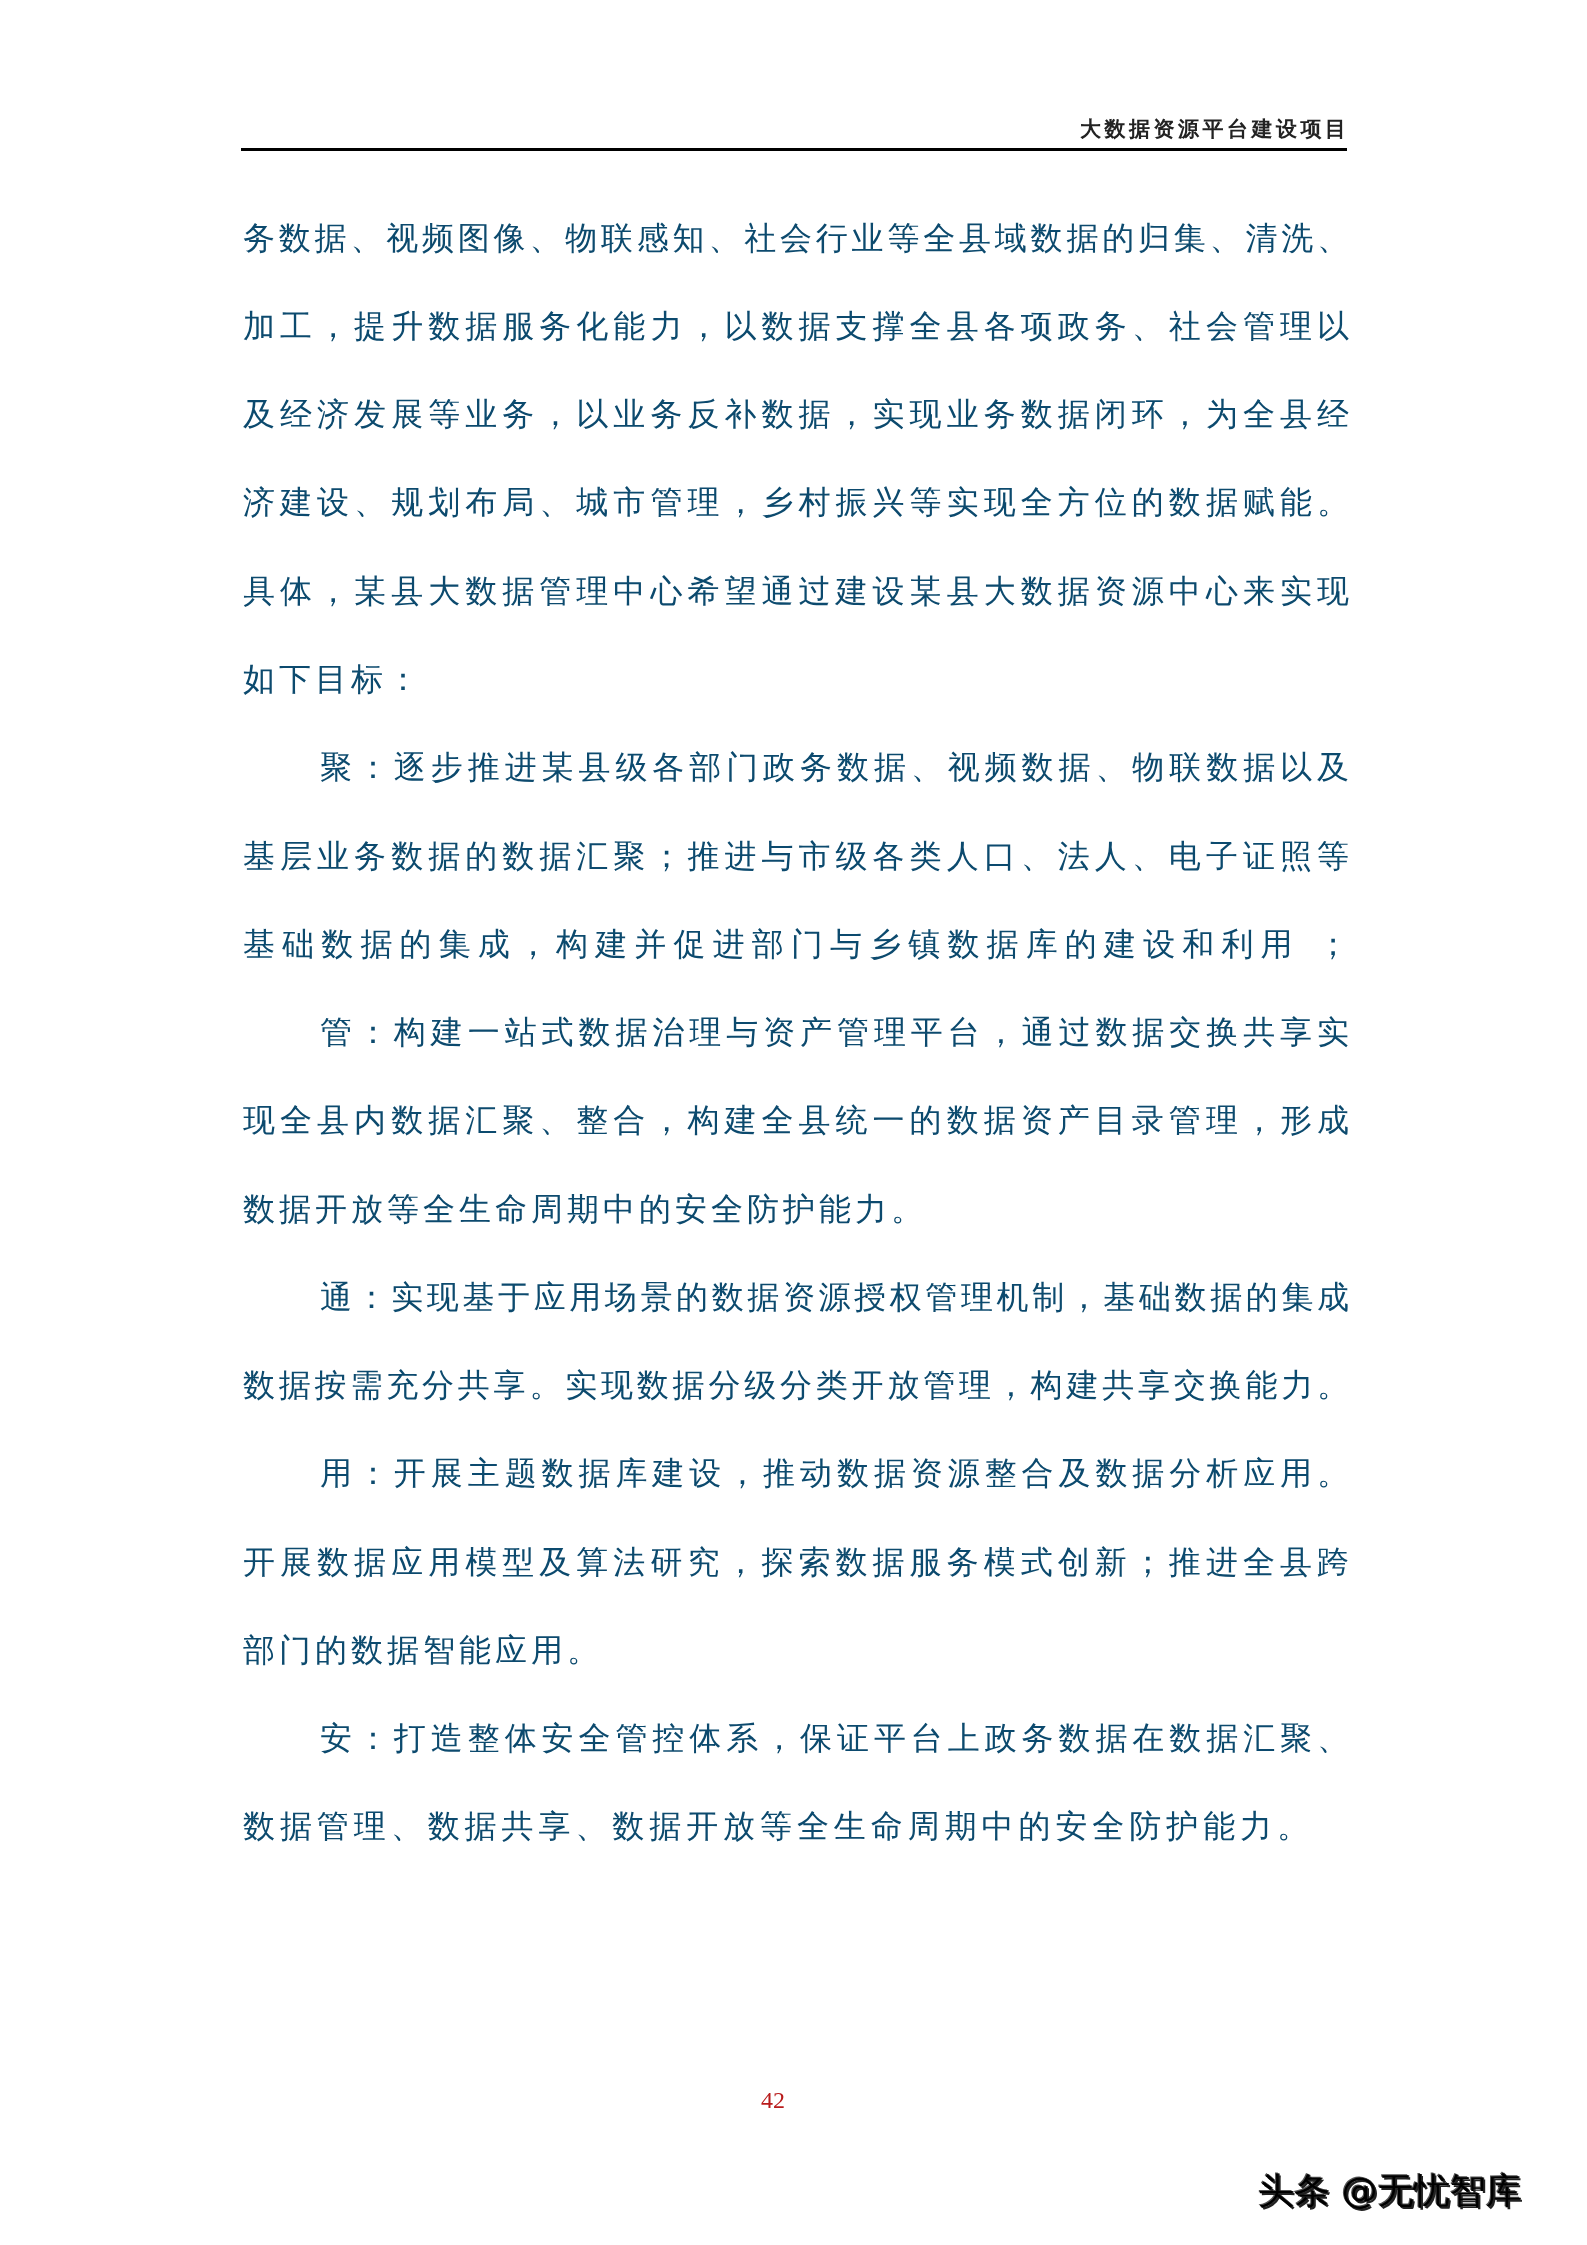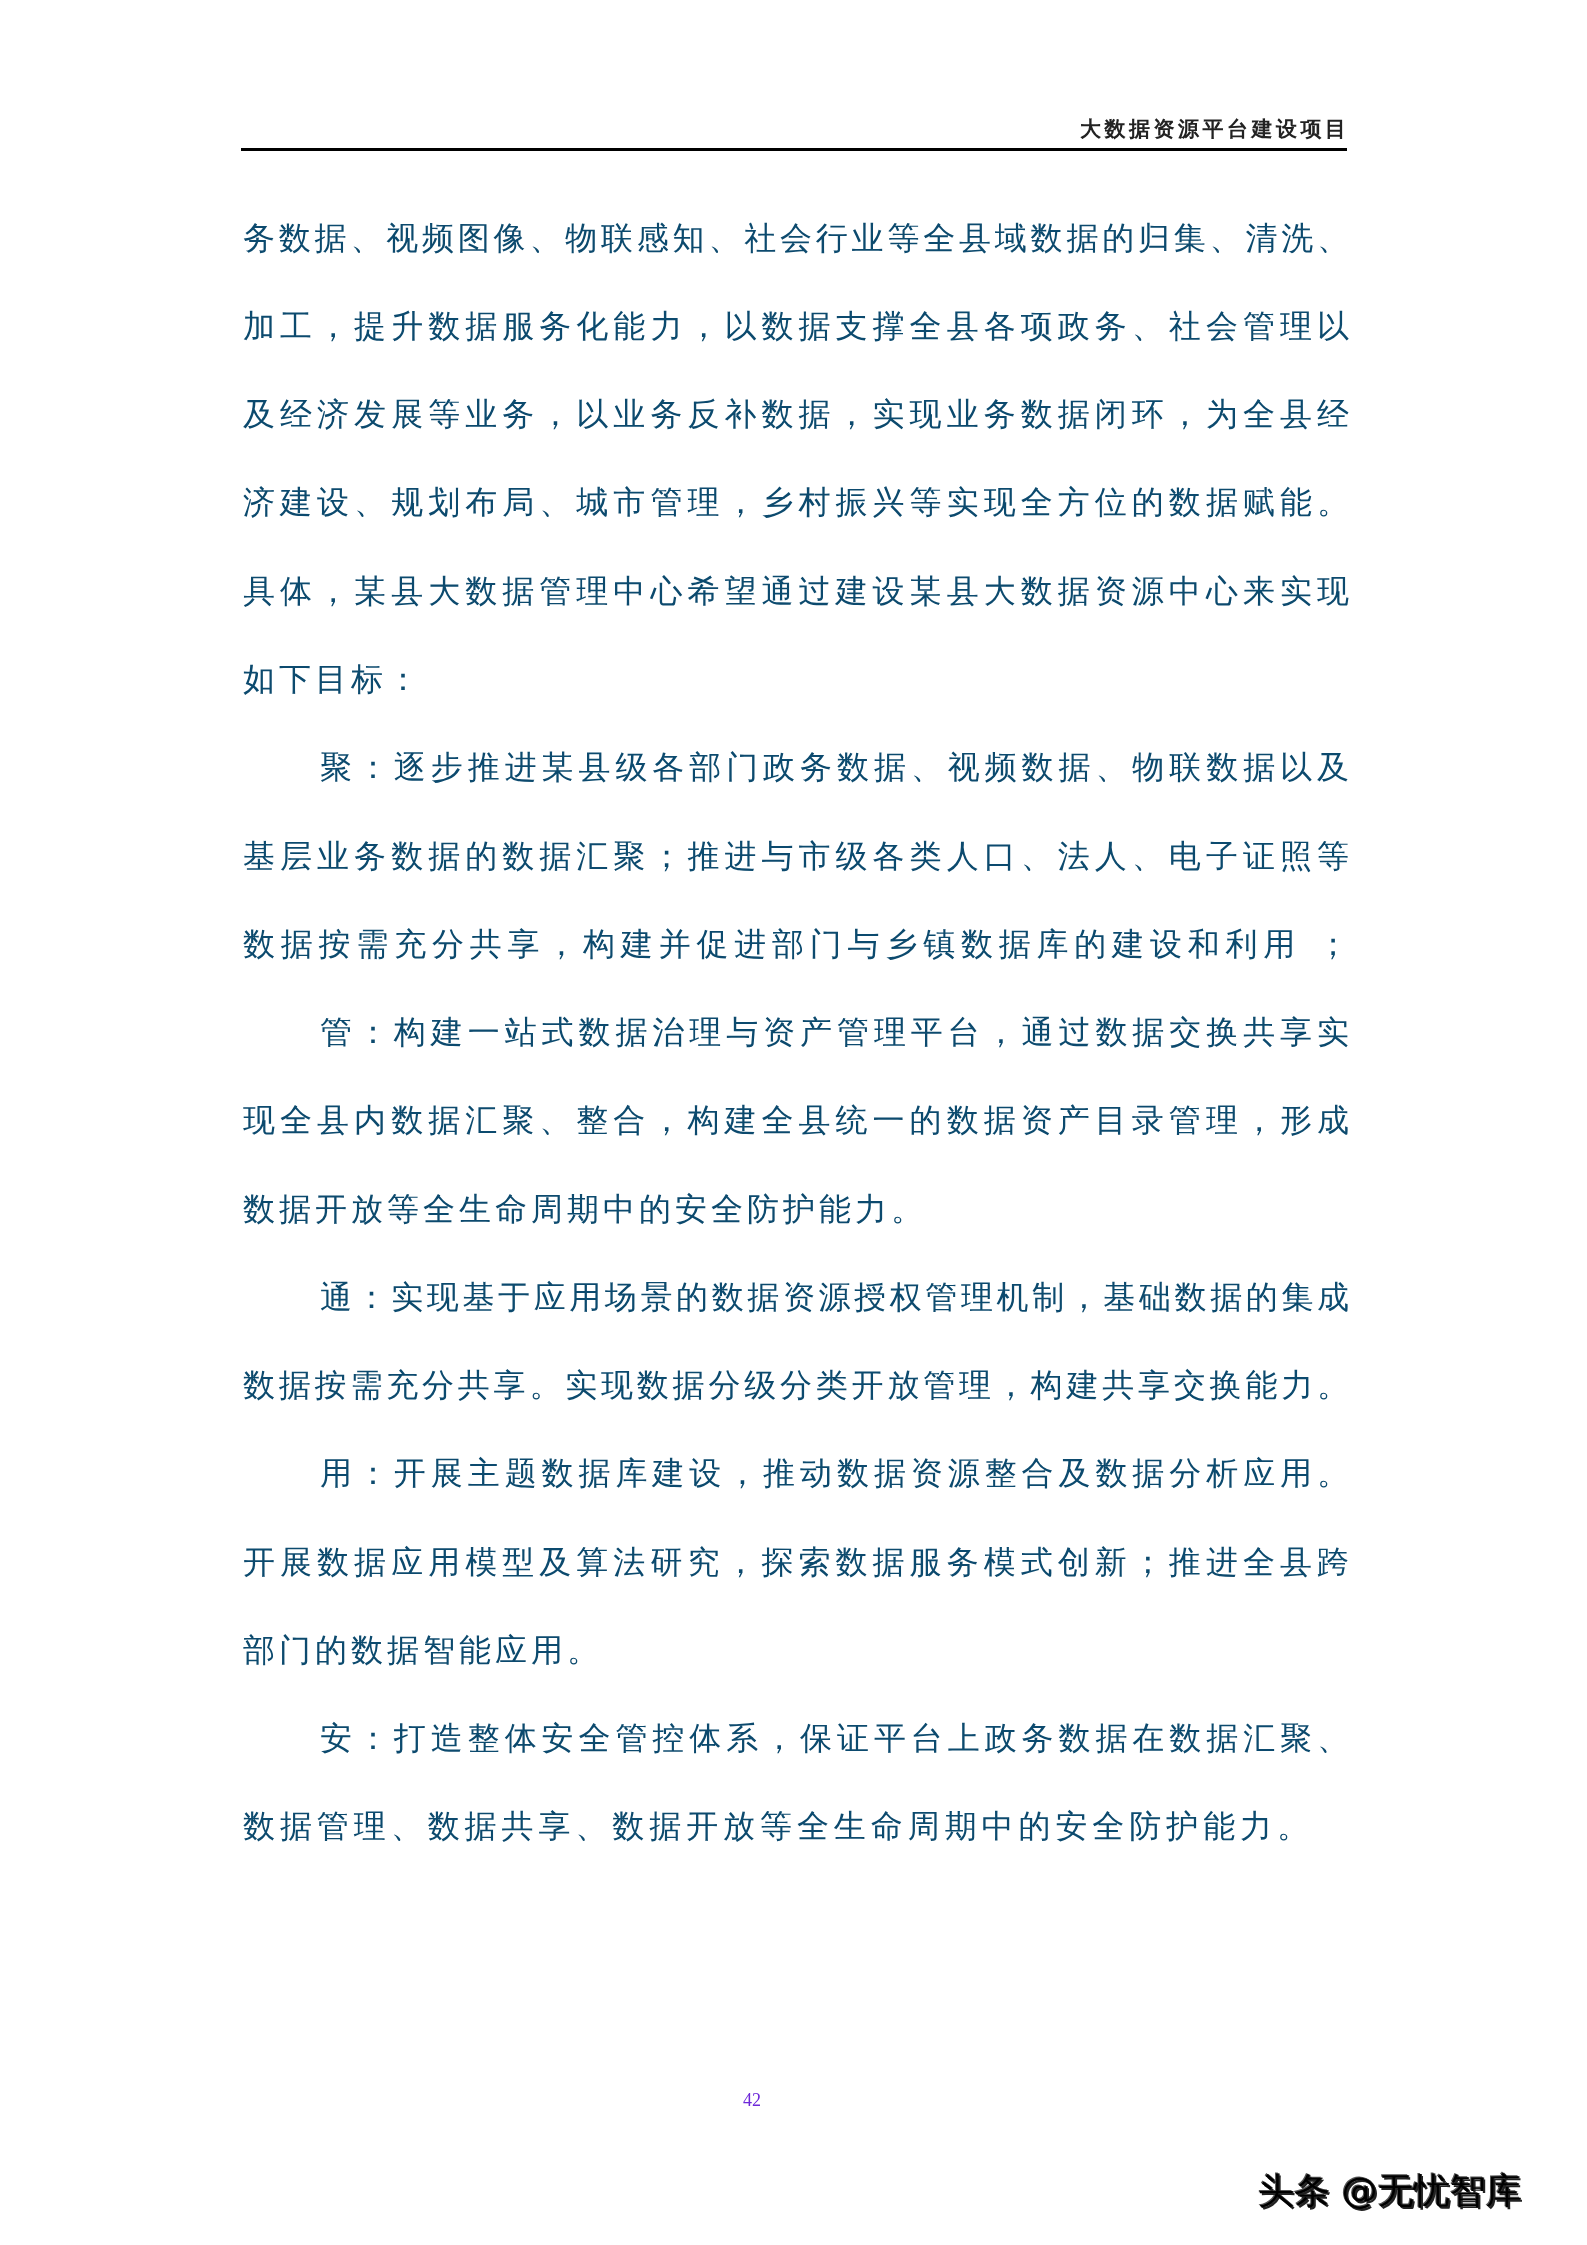--- a/index.html
+++ b/index.html
@@ -57,25 +57,25 @@
     width: 1029px;
   }
   .body-line.short {
     letter-spacing: 4px;
   }
   .page-number {
     position: absolute;
     left: 743px;
     top: 2086px;
     width: 60px;
-    text-align: left;
+    text-align: center;
     font-family: "Liberation Serif", "DejaVu Serif", serif;
-    font-size: 18px;
+    font-size: 24px;
     line-height: 28px;
-    color: #6d28d9;
+    color: #b91c1c;
   }
   .watermark {
     position: absolute;
     left: 1258px;
     top: 2168px;
     width: 300px;
     height: 46px;
     font-family: "DejaVu Sans", "Liberation Sans", sans-serif;
     font-size: 36px;
     line-height: 46px;
@@ -93,21 +93,21 @@
 <div>
   <div class="body-line full" style="top:216px">务数据、视频图像、物联感知、社会行业等全县域数据的归集、清洗、</div>
   <div class="body-line full" style="top:304px">加工，提升数据服务化能力，以数据支撑全县各项政务、社会管理以</div>
   <div class="body-line full" style="top:392px">及经济发展等业务，以业务反补数据，实现业务数据闭环，为全县经</div>
   <div class="body-line full" style="top:480px">济建设、规划布局、城市管理，乡村振兴等实现全方位的数据赋能。</div>
   <div class="body-line full" style="top:569px">具体，某县大数据管理中心希望通过建设某县大数据资源中心来实现</div>
   <div class="body-line short" style="top:657px">如下目标：</div>
 
   <div class="body-line full indent" style="top:745px">聚：逐步推进某县级各部门政务数据、视频数据、物联数据以及</div>
   <div class="body-line full" style="top:834px">基层业务数据的数据汇聚；推进与市级各类人口、法人、电子证照等</div>
-  <div class="body-line full" style="top:922px">数据按需充分共享，构建并促进部门与乡镇数据库的建设和利用 ；</div>
+  <div class="body-line full" style="top:922px">基础数据的集成，构建并促进部门与乡镇数据库的建设和利用 ；</div>
 
   <div class="body-line full indent" style="top:1010px">管：构建一站式数据治理与资产管理平台，通过数据交换共享实</div>
   <div class="body-line full" style="top:1098px">现全县内数据汇聚、整合，构建全县统一的数据资产目录管理，形成</div>
   <div class="body-line short" style="top:1187px">数据开放等全生命周期中的安全防护能力。</div>
 
   <div class="body-line full indent" style="top:1275px">通：实现基于应用场景的数据资源授权管理机制，基础数据的集成</div>
   <div class="body-line full" style="top:1363px">数据按需充分共享。实现数据分级分类开放管理，构建共享交换能力。</div>
 
   <div class="body-line full indent" style="top:1451px">用：开展主题数据库建设，推动数据资源整合及数据分析应用。</div>
   <div class="body-line full" style="top:1540px">开展数据应用模型及算法研究，探索数据服务模式创新；推进全县跨</div>

